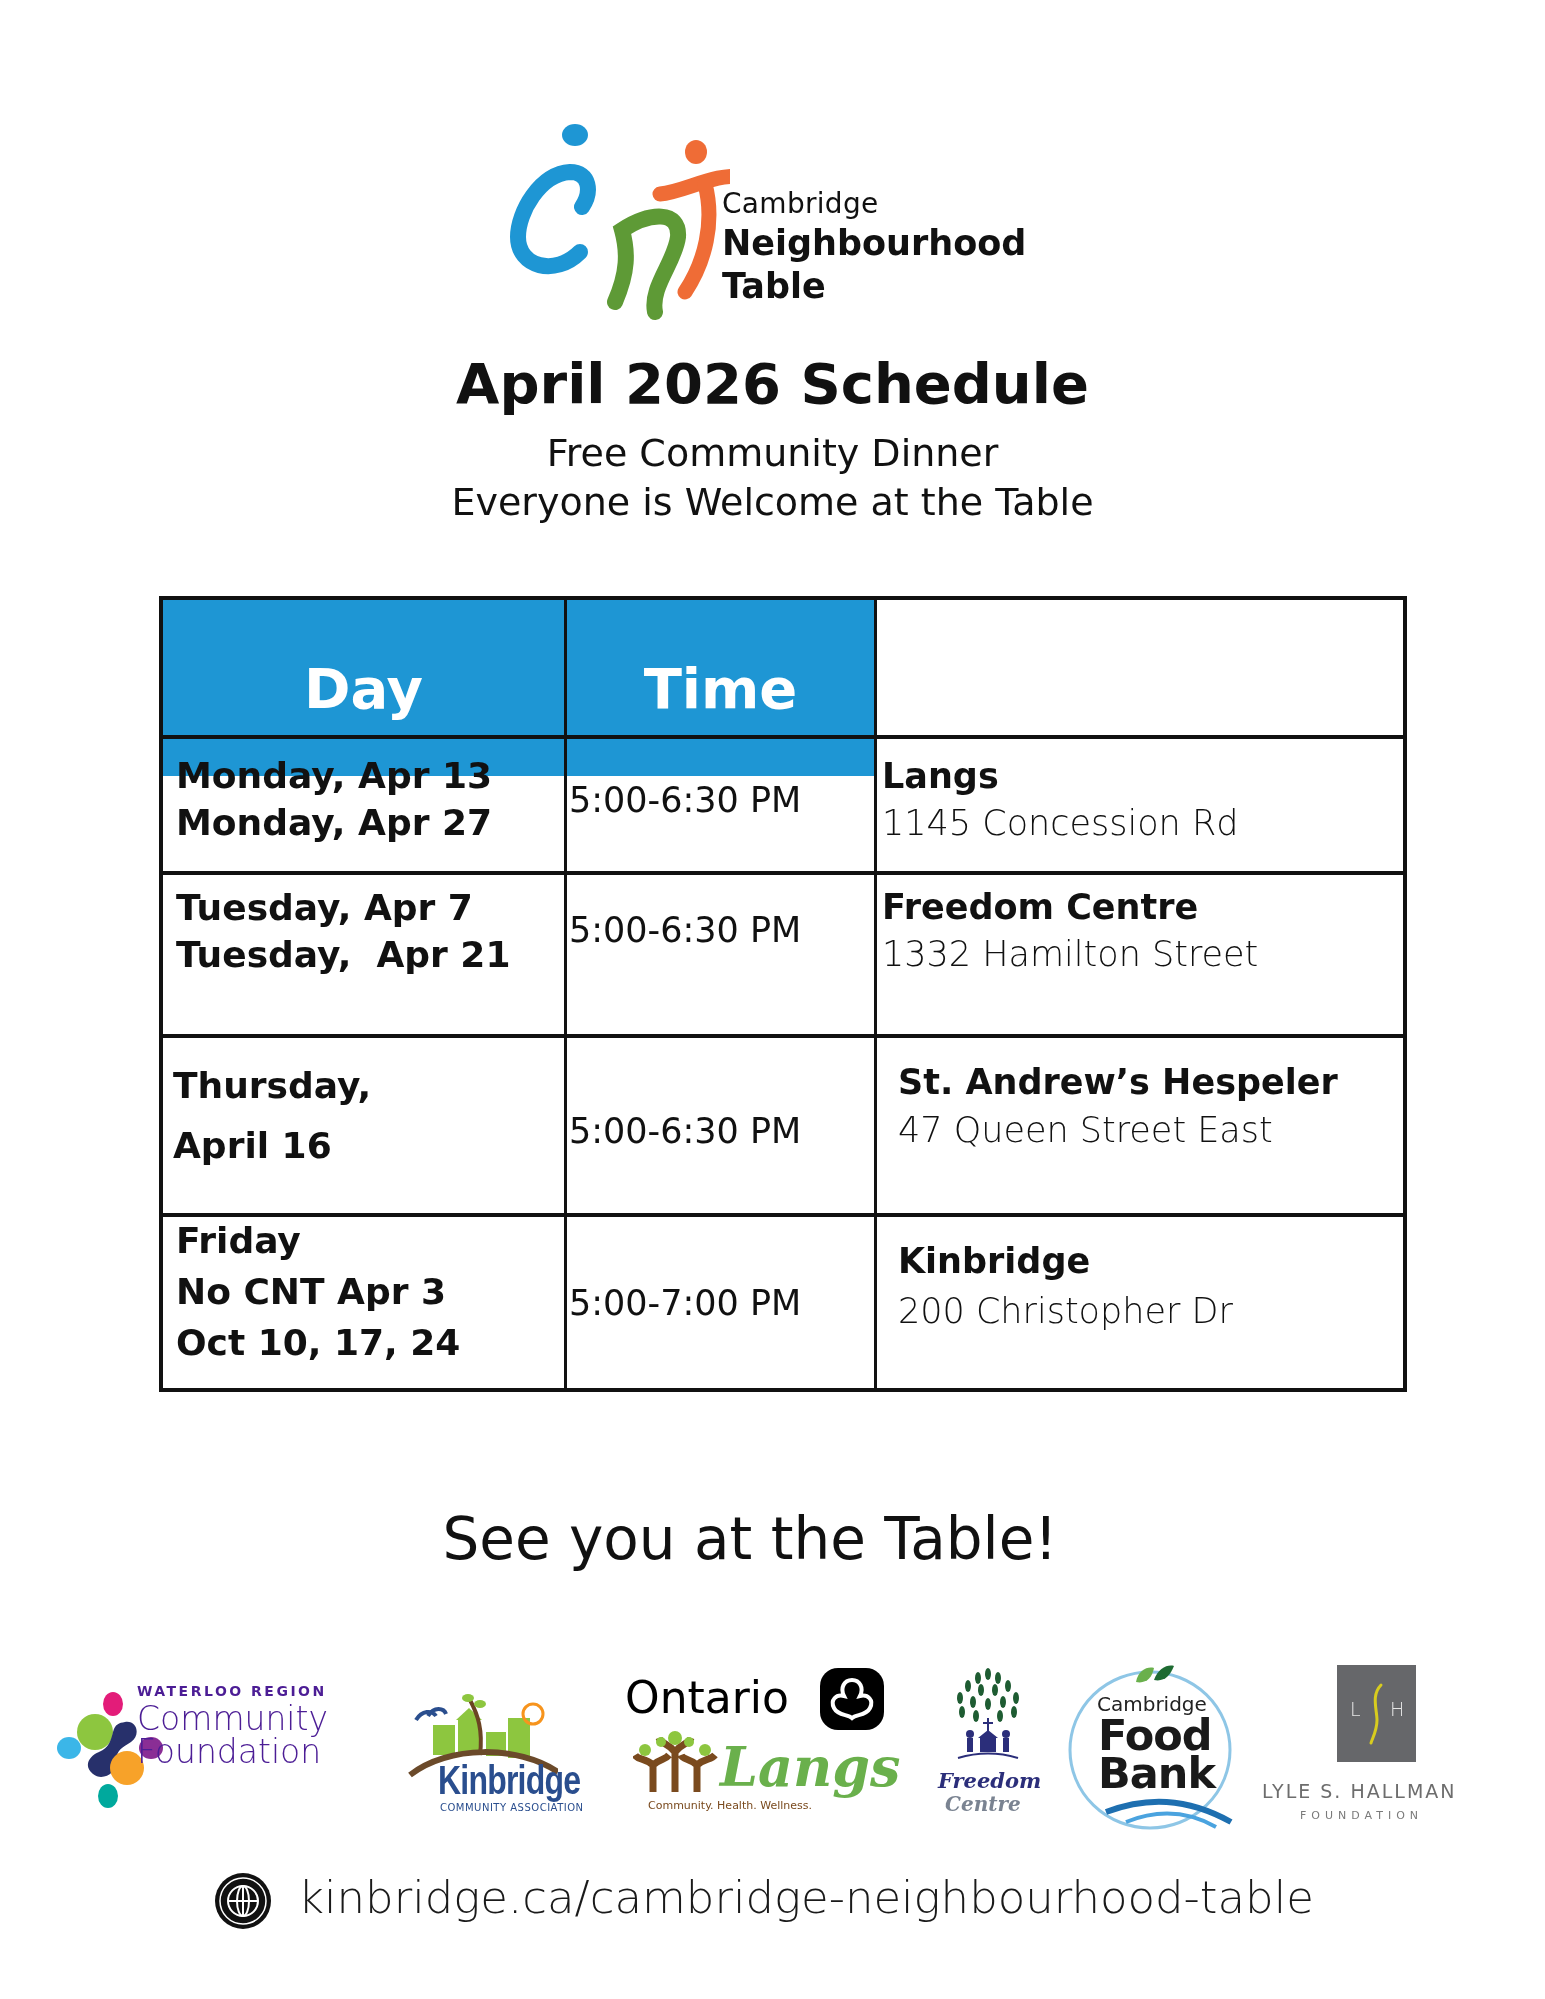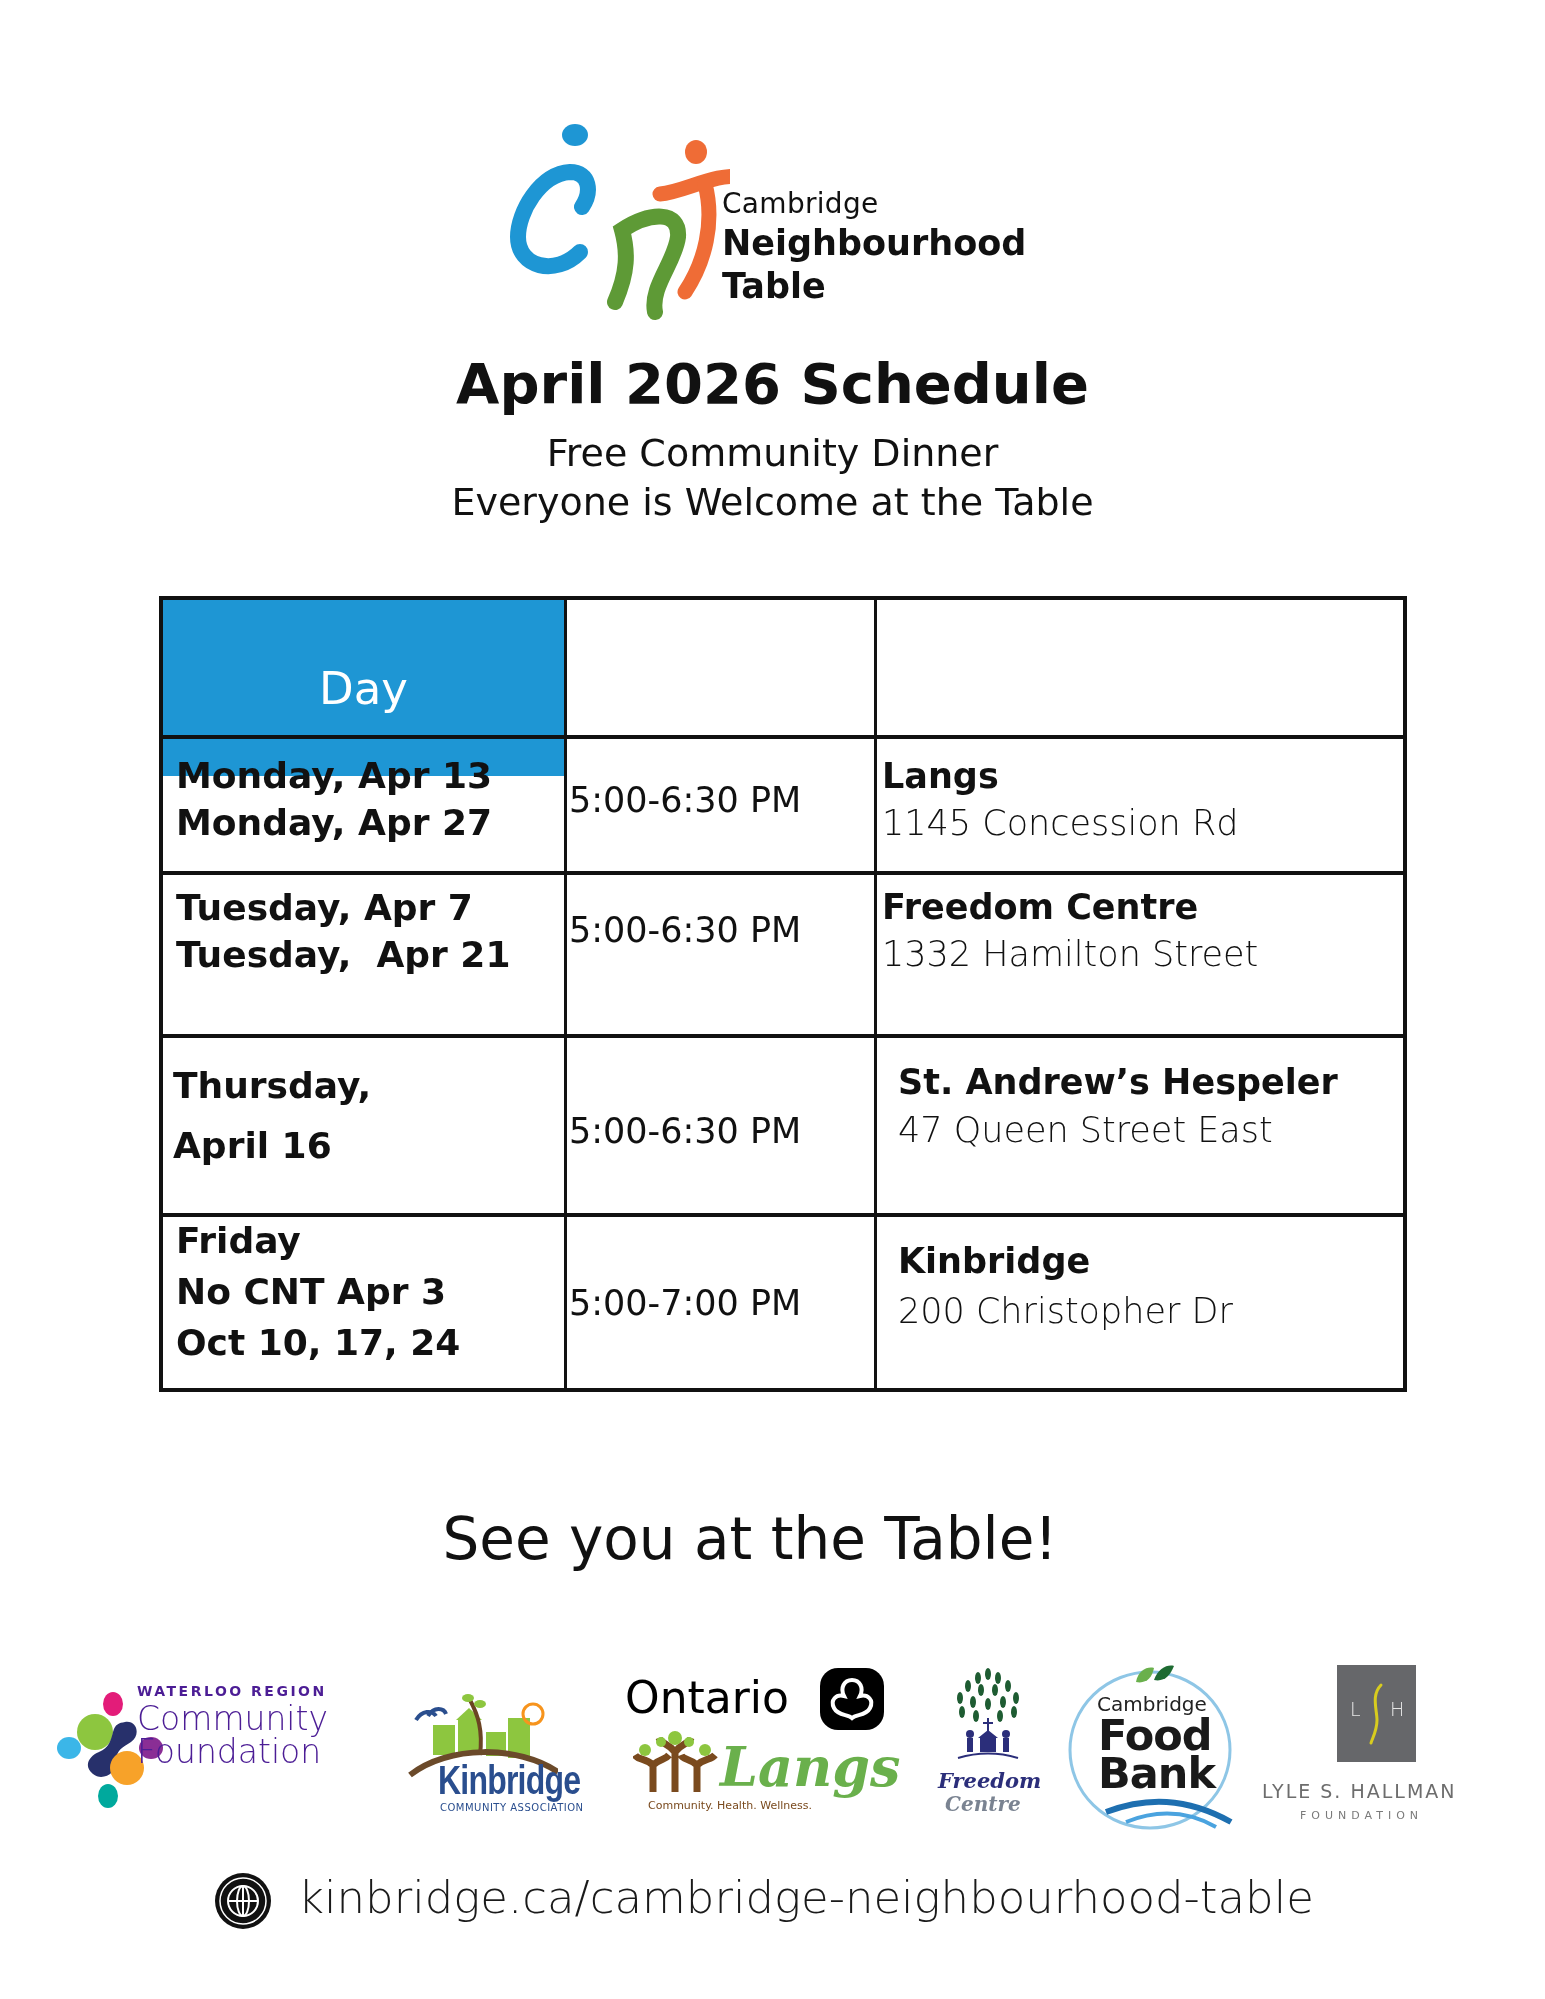--- a/index.html
+++ b/index.html
@@ -14,21 +14,21 @@
   .cnt-text .l1 { font-size: 28px; font-weight: 500; letter-spacing: 0.3px; display:block; margin-bottom: 8px; }
   .cnt-text .l2 { font-size: 35px; font-weight: 700; display:block; margin-bottom: 8px; }
   .cnt-text .l3 { font-size: 35px; font-weight: 700; display:block; }
 
   .title { left: 0; width: 1545px; top: 356px; text-align: center; font-size: 56px; font-weight: 700; line-height: 1; }
   .sub1 { left: 0; width: 1545px; top: 434px; text-align: center; font-size: 38px; font-weight: 500; line-height: 1; }
   .sub2 { left: 0; width: 1545px; top: 483px; text-align: center; font-size: 38px; font-weight: 500; line-height: 1; }
 
   
   .sched { left: 159px; top: 596px; width: 1248px; height: 796px; border: 4px solid #111; }
-  .hcell { position: absolute; top: 0; height: 176px; background: #1E96D4; color: #fff; font-size: 45px; font-weight: 400;
+  .hcell { position: absolute; top: 0; height: 176px; background: #1E96D4; color: #fff; font-size: 56px; font-weight: 700;
            display: flex; align-items: center; justify-content: center; }
   .vline { position: absolute; top: 0; bottom: 0; width: 3px; background: #111; }
   .hline { position: absolute; left: 0; right: 0; height: 4px; background: #111; }
   .cell { position: absolute; line-height: 1; }
   .day { font-size: 36px; font-weight: 700; }
   .time { font-size: 35px; font-weight: 500; }
   .loc-name { font-size: 35px; font-weight: 700; }
   .loc-addr { font-size: 35px; font-weight: 300; }
   .line { display: block; white-space: pre; }
 
@@ -89,20 +89,21 @@
   </div>
 </div>
 
 <div class="abs title">April 2026 Schedule</div>
 <div class="abs sub1">Free Community Dinner</div>
 <div class="abs sub2">Everyone is Welcome at the Table</div>
 
 <div class="abs sched">
 
   <div class="hcell" style="left:0; width:401px;">Day</div>
+  <div class="hcell" style="left:404px; width:307px;">Time</div>
 
   <div class="vline" style="left:401px;"></div>
   <div class="vline" style="left:711px;"></div>
   <div class="hline" style="top:135px;"></div>
   <div class="hline" style="top:271px;"></div>
   <div class="hline" style="top:434px;"></div>
   <div class="hline" style="top:613px;"></div>
 
   <div class="cell day" style="left:13px; top:158px;">
     <span class="line">Monday, Apr 13</span>

